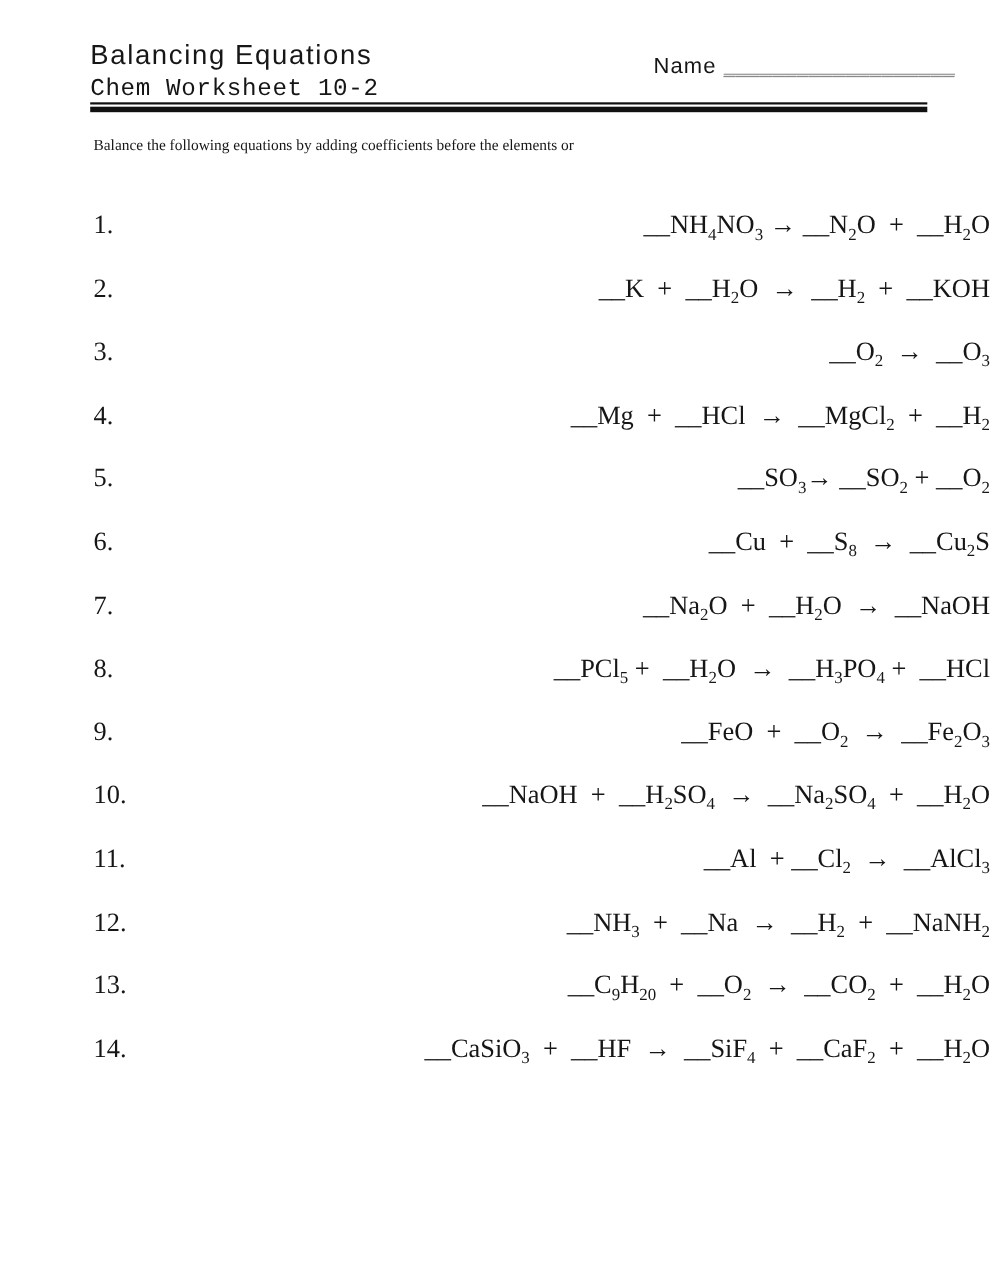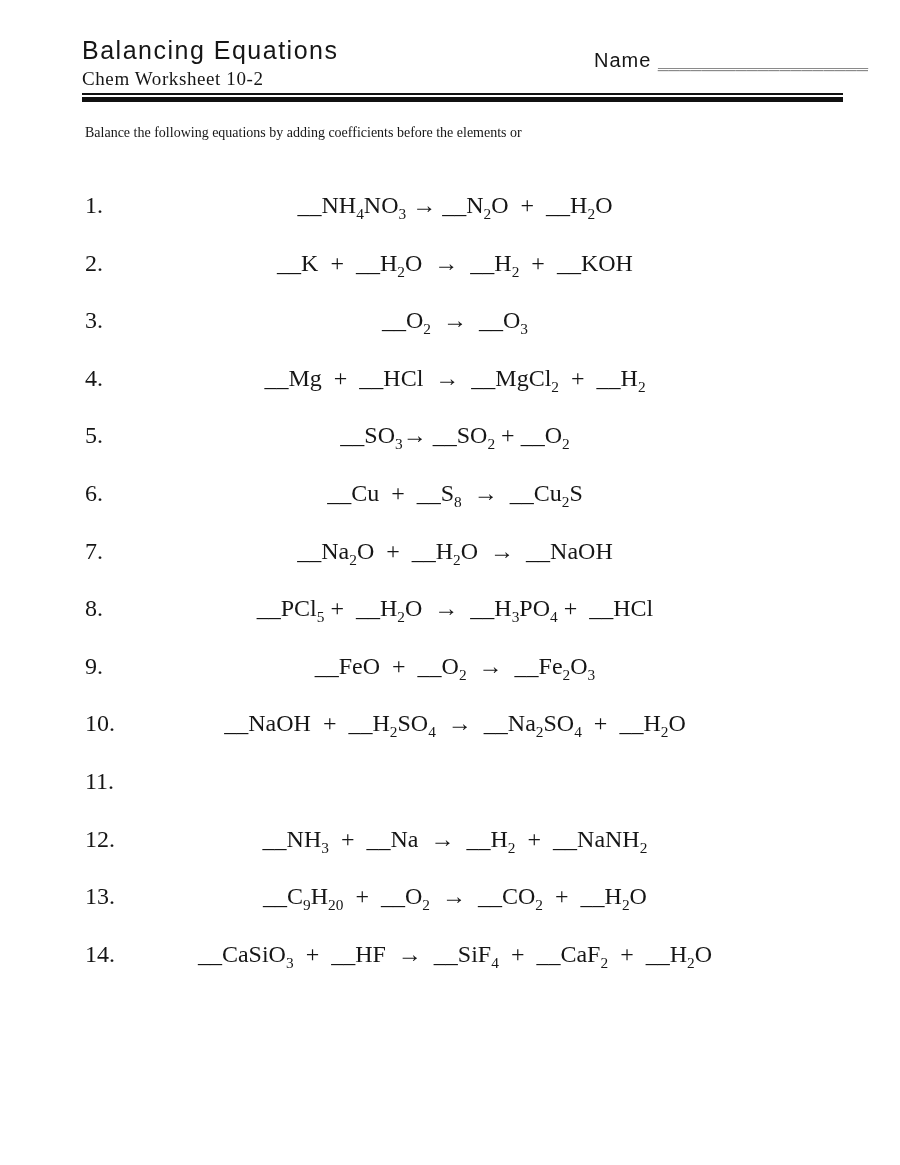--- a/index.html
+++ b/index.html
@@ -22,22 +22,22 @@
     top: 36px;
     font-family: "Liberation Sans", sans-serif;
     font-size: 25px;
     letter-spacing: 1.5px;
     color: var(--text-color, #161616);
   }
   .subtitle {
     position: absolute;
     left: 82px;
     top: 68px;
-    font-family: Liberation Serif, serif;
-    font-size: 19px;
+    font-family: Liberation Mono, monospace;
+    font-size: 22px;
     letter-spacing: 0.6px;
     color: var(--text-color, #161616);
   }
   .name-row {
     position: absolute;
     left: 594px;
     top: 49px;
     font-family: "Liberation Sans", sans-serif;
     font-size: 20px;
     letter-spacing: 1px;
@@ -78,21 +78,21 @@
     position: absolute;
     left: 85px;
     top: 6px;
     font-size: 24px;
   }
   .eq-body {
     position: absolute;
     left: 10px;
     right: 0;
     top: 6px;
-    text-align: center;
+    text-align: right;
     font-size: 24px;
     white-space: pre;
   }
   .eq-body sub {
     font-size: 64%;
     line-height: 0;
   }
 </style>
 </head>
 <body>
@@ -153,20 +153,21 @@
       <div class="eq-row">
         <span class="eq-num">9.</span>
         <span class="eq-body">__FeO  +  __O<sub>2</sub>  →  __Fe<sub>2</sub>O<sub>3</sub></span>
       </div>
       <div class="eq-row">
         <span class="eq-num">10.</span>
         <span class="eq-body">__NaOH  +  __H<sub>2</sub>SO<sub>4</sub>  →  __Na<sub>2</sub>SO<sub>4</sub>  +  __H<sub>2</sub>O</span>
       </div>
       <div class="eq-row">
         <span class="eq-num">11.</span>
+        <span class="eq-body">__Al  + __Cl<sub>2</sub>  →  __AlCl<sub>3</sub></span>
       </div>
       <div class="eq-row">
         <span class="eq-num">12.</span>
         <span class="eq-body">__NH<sub>3</sub>  +  __Na  →  __H<sub>2</sub>  +  __NaNH<sub>2</sub></span>
       </div>
       <div class="eq-row">
         <span class="eq-num">13.</span>
         <span class="eq-body">__C<sub>9</sub>H<sub>20</sub>  +  __O<sub>2</sub>  →  __CO<sub>2</sub>  +  __H<sub>2</sub>O</span>
       </div>
       <div class="eq-row">

